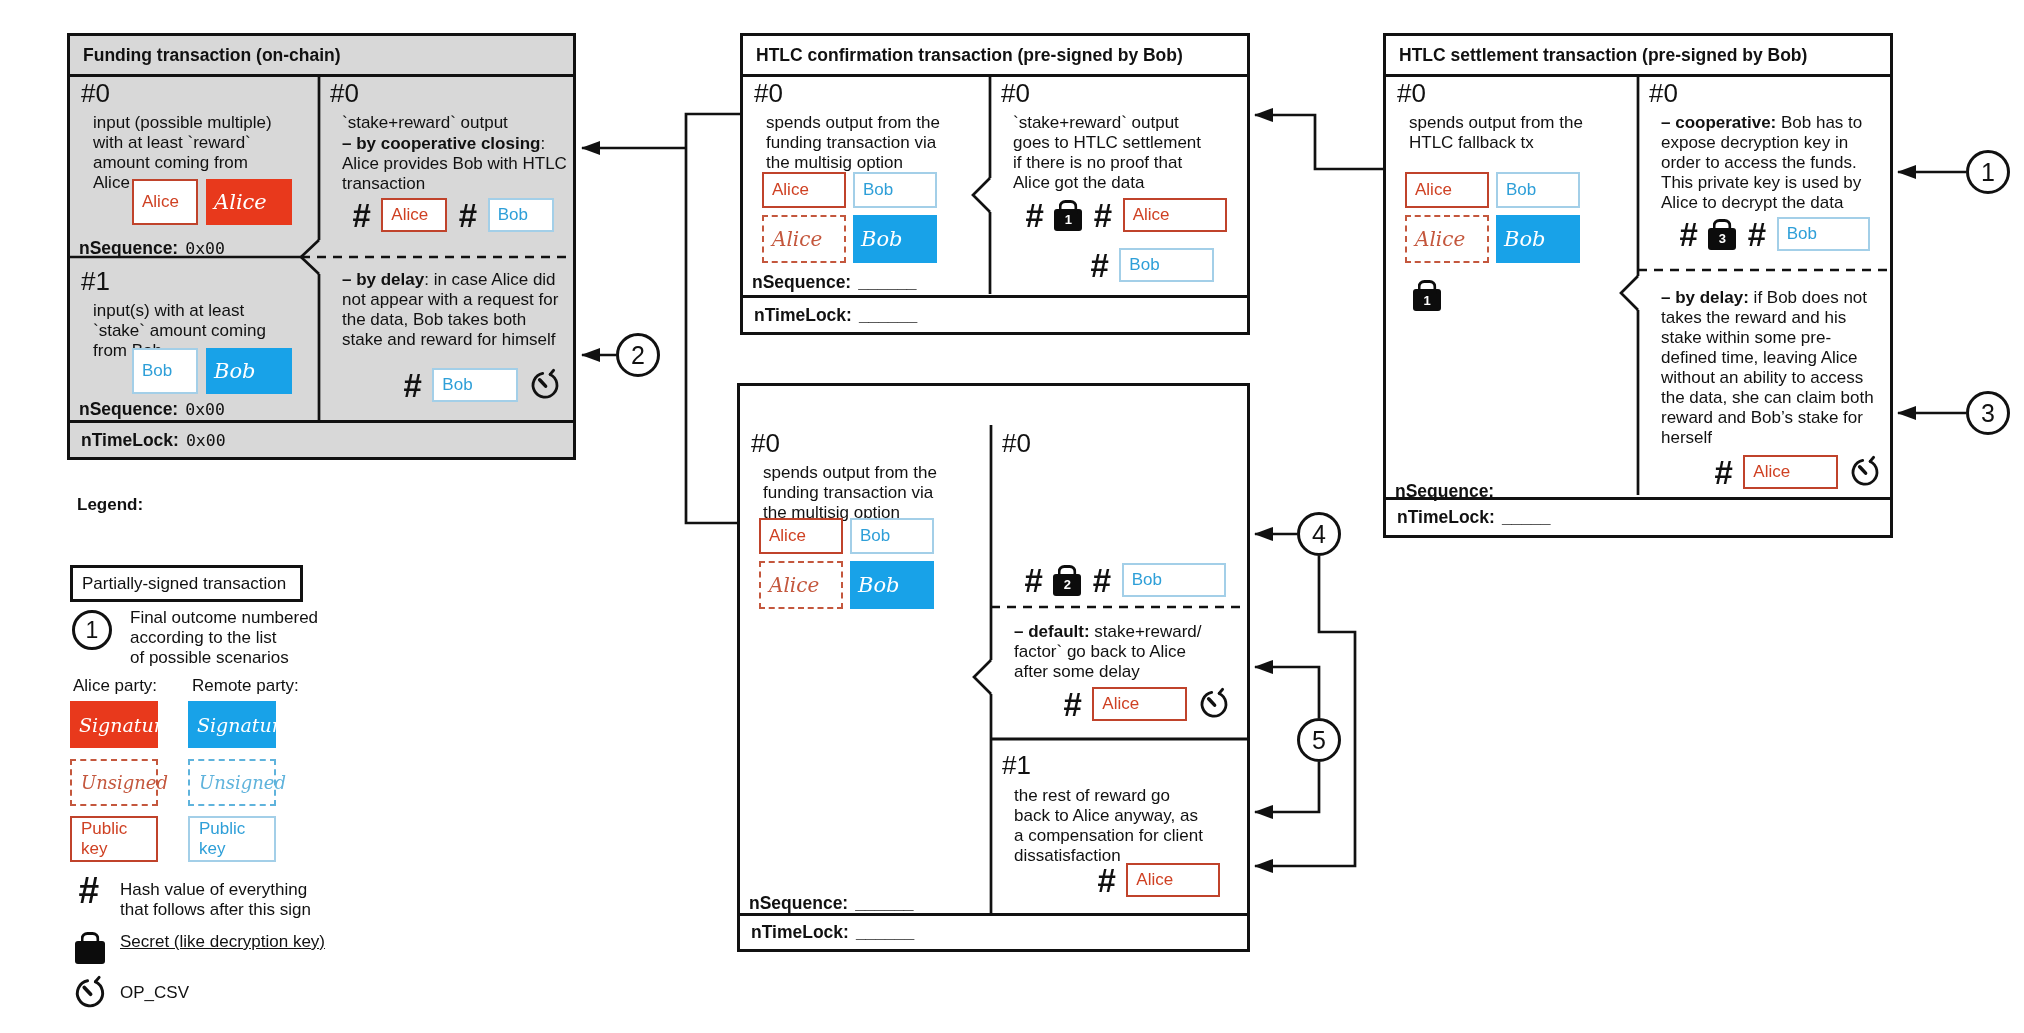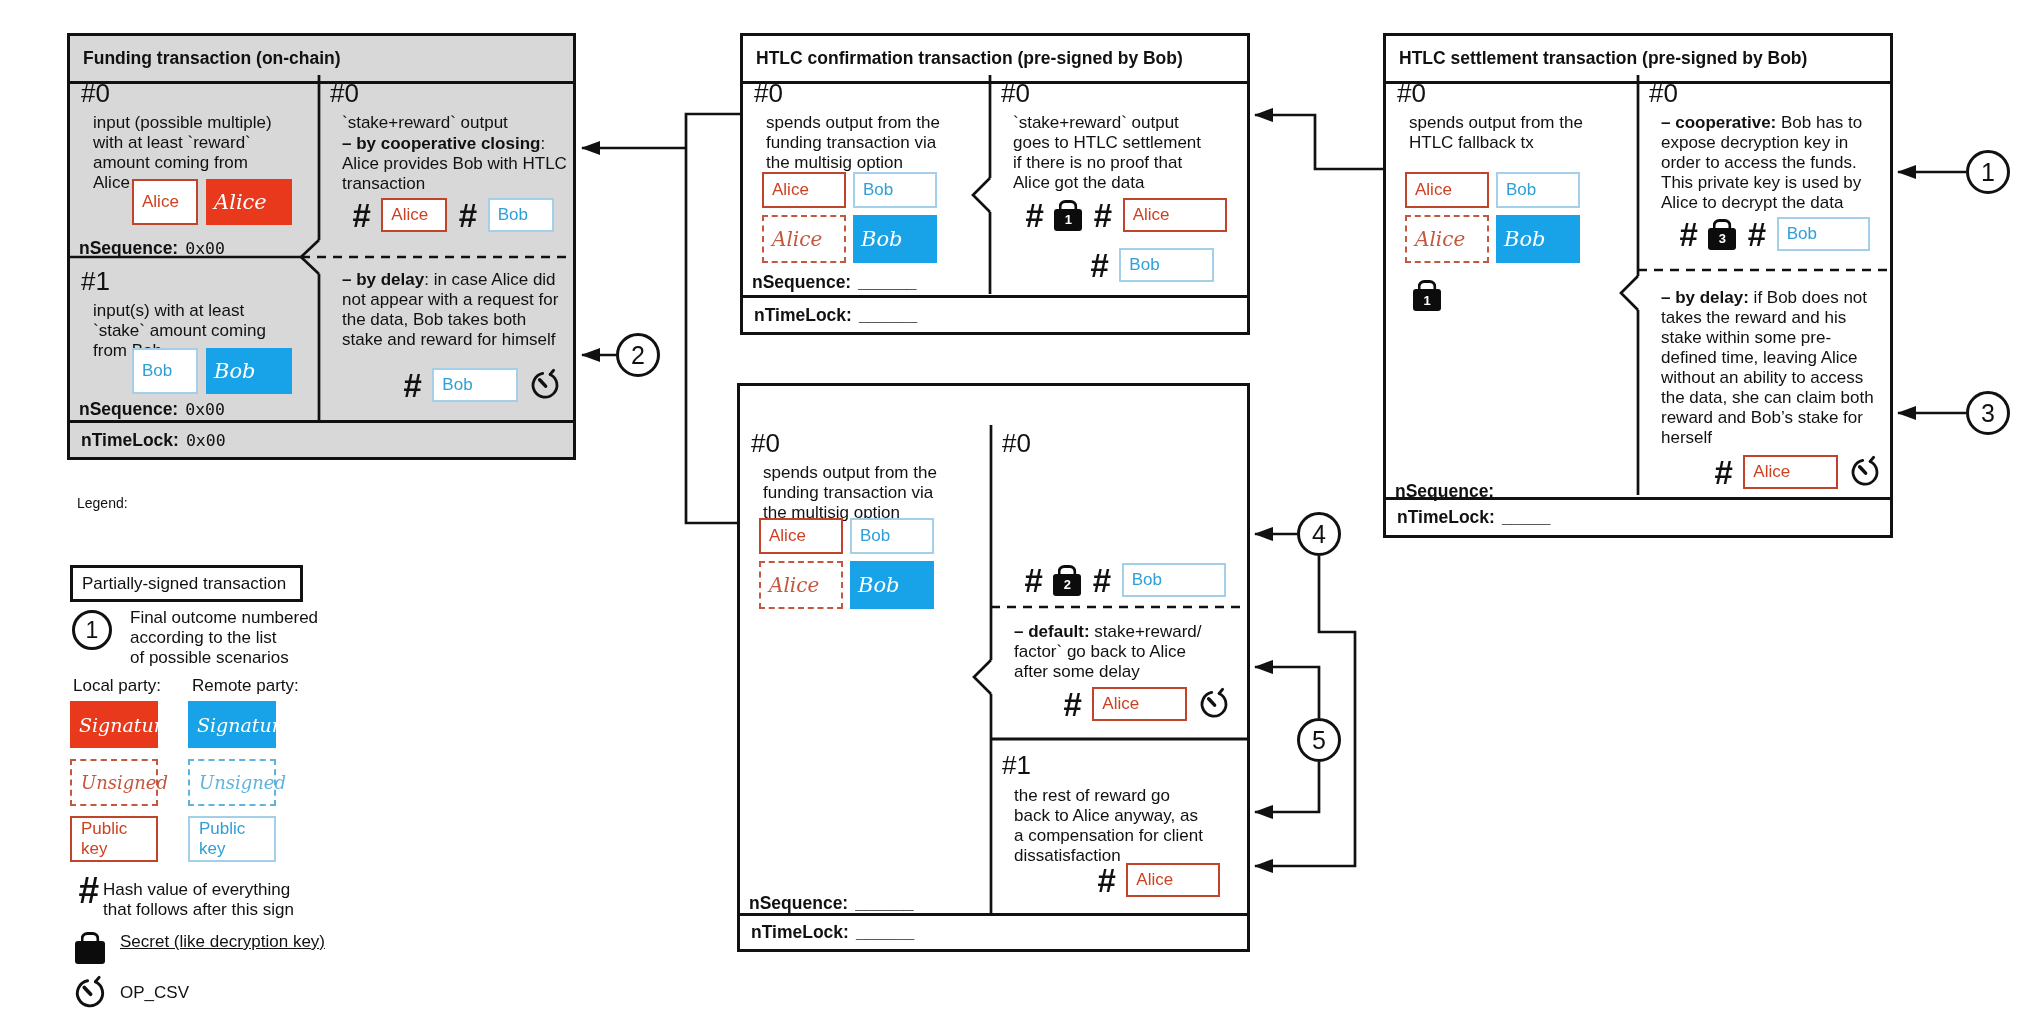--- a/index.html
+++ b/index.html
@@ -8,21 +8,21 @@
   }
   *{margin:0;padding:0;box-sizing:border-box;}
   html,body{background:#fff;}
   body{width:2024px;height:1033px;position:relative;overflow:hidden;
        font-family:"Liberation Sans",sans-serif;color:#111;}
   .canvas{position:absolute;inset:0;}
   svg.overlay{position:absolute;left:0;top:0;pointer-events:none;z-index:5;}
 
   .tx{position:absolute;background:#fff;border:3px solid var(--ink);z-index:2;}
   .tx.gray{background:var(--gray);}
-  .tx-title{height:48px;border-bottom:3px solid var(--ink);display:flex;align-items:center;
+  .tx-title{height:41px;border-bottom:3px solid var(--ink);display:flex;align-items:center;
             padding-left:13px;font-weight:bold;font-size:17.5px;letter-spacing:0;}
   .cell{position:absolute;}
   .idx{font-size:26px;line-height:30px;position:absolute;left:11px;top:2px;}
   .para{position:absolute;font-size:17px;line-height:20px;white-space:pre-line;}
   .nseq,.ntl{display:flex;align-items:baseline;gap:7px;font-weight:bold;font-size:17.5px;}
   .nseq{position:absolute;left:9px;}
   .mono{font-family:"DejaVu Sans Mono",monospace;font-weight:normal;font-size:16.5px;}
   .ntl-row{position:absolute;left:0;right:0;bottom:0;border-top:3px solid var(--ink);
            display:flex;align-items:center;padding-left:11px;}
 
@@ -48,21 +48,21 @@
         width:13px;height:11px;border:3.4px solid #0c0c0c;border-bottom:none;border-radius:7px 7px 0 0;}
   .lock-num{position:absolute;inset:0;display:flex;align-items:center;justify-content:center;
         color:#fff;font-size:13px;font-weight:bold;}
 
   .clock{flex:none;}
 
   .badge{position:absolute;width:44px;height:44px;border:3px solid var(--ink);border-radius:50%;
          background:#fff;display:flex;align-items:center;justify-content:center;font-size:25px;z-index:6;}
 
   .legend{position:absolute;left:67px;top:490px;width:290px;height:540px;z-index:2;}
-  .legend .heading{position:absolute;left:10px;top:5px;font-weight:normal;font-size:14px;}
+  .legend .heading{position:absolute;left:10px;top:5px;font-weight:bold;font-size:17px;}
   .lg-box{position:absolute;border:3px solid var(--ink);display:flex;align-items:center;
           padding-left:9px;font-size:17px;background:#fff;}
   .lg-circle{position:absolute;width:40px;height:40px;border:3px solid var(--ink);border-radius:50%;
           display:flex;align-items:center;justify-content:center;font-size:23px;background:#fff;}
   .lg-label{position:absolute;font-size:17px;}
   .lg-party{position:absolute;display:flex;align-items:center;padding-left:9px;}
 </style>
 </head>
 <body>
 
@@ -356,42 +356,42 @@
     <div class="heading">Legend:</div>
     <div class="lg-box" style="left:3px;top:75px;width:233px;height:37px;">
         <span>Partially-signed transaction</span>
       </div>
     <div class="lg-circle" style="left:5px;top:120px;">
         <span>1</span>
       </div>
     <div class="para" style="left:63px;top:118px;">Final outcome numbered
 according to the list
 of possible scenarios</div>
-    <div class="lg-label" style="left:6px;top:186px;">Local party:</div>
+    <div class="lg-label" style="left:6px;top:186px;">Alice party:</div>
     <div class="lg-label" style="left:125px;top:186px;">Remote party:</div>
     <div class="lg-party pbox script sig-red" style="left:3px;top:211px;width:88px;height:47px;font-size:19px;">
         <span>Signature</span>
       </div>
     <div class="lg-party pbox script sig-blue" style="left:121px;top:211px;width:88px;height:47px;font-size:19px;">
         <span>Signature</span>
       </div>
     <div class="lg-party pbox script uns-red" style="left:3px;top:269px;width:88px;height:47px;font-size:18px;">
         <span>Unsigned</span>
       </div>
     <div class="lg-party pbox script uns-blue" style="left:121px;top:269px;width:88px;height:47px;font-size:18px;">
         <span>Unsigned</span>
       </div>
     <div class="lg-party pbox pk-red" style="left:3px;top:326px;width:88px;height:46px;">
         <span>Public key</span>
       </div>
     <div class="lg-party pbox pk-blue" style="left:121px;top:326px;width:88px;height:46px;">
         <span>Public key</span>
       </div>
     <span class="hash" style="position:absolute;left:11px;top:384px;font-size:37px;">#</span>
-    <div class="para" style="left:36px;top:390px;">Hash value of everything
+    <div class="para" style="left:53px;top:390px;">Hash value of everything
 that follows after this sign</div>
     <div style="position:absolute;left:8px;top:442px;"><span class="lock" style="width:30px;height:23px;"></span></div>
     <div class="para" style="left:53px;top:442px;text-decoration:underline;">Secret (like decryption key)</div>
     <svg class="clock" style="position:absolute;left:6px;top:485px;" width="35" height="36" viewBox="0 0 31 33">
       <path d="M20 6.2 A 11.6 11.6 0 1 1 12.8 5.3" fill="none" stroke="#111" stroke-width="2.7" stroke-linecap="round"></path>
       <path d="M20 6.2 L23.4 2.2" fill="none" stroke="#111" stroke-width="2.7" stroke-linecap="round"></path>
       <path d="M15.6 17.6 L9.8 11.4" fill="none" stroke="#111" stroke-width="3.4" stroke-linecap="round"></path>
     </svg>
     <div class="para" style="left:53px;top:493px;">OP_CSV</div>
   </div>

